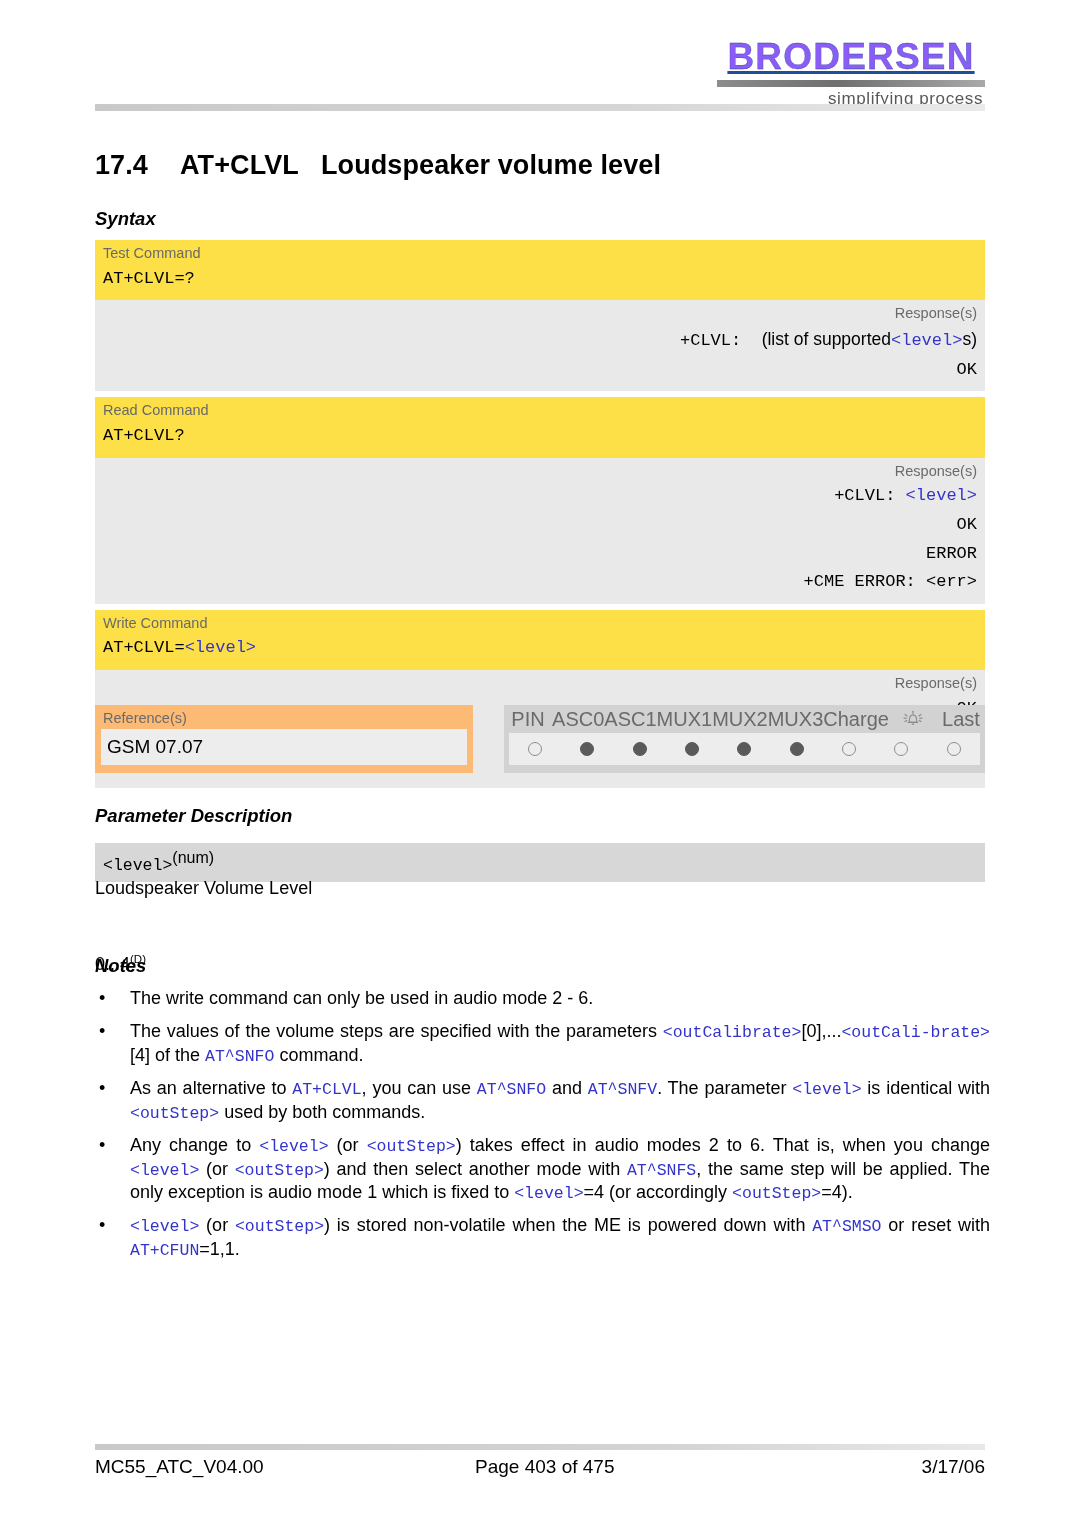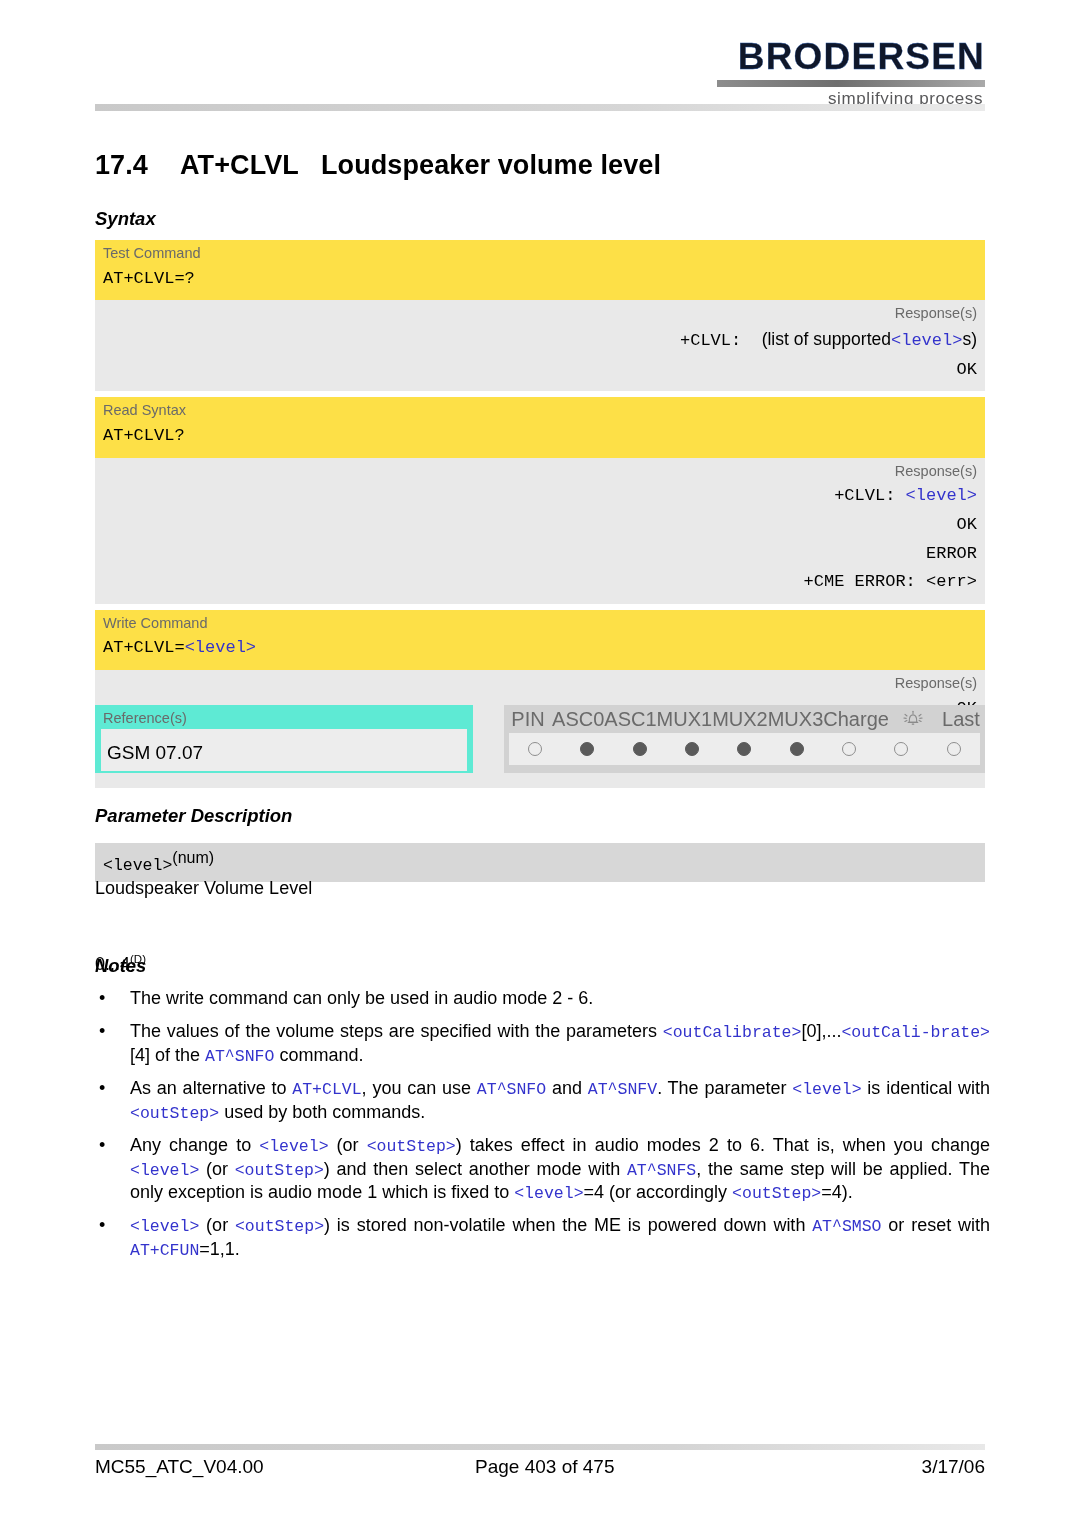--- a/index.html
+++ b/index.html
@@ -34,22 +34,24 @@
     right: 95px;
     top: 38px;
     width: 268px;
     text-align: right;
   }
   .logo-word {
     font-family: "Liberation Sans", sans-serif;
     font-weight: bold;
     font-size: 37px;
     letter-spacing: 1.2px;
-    color: #0f172a;
+    color: #8b5cf6;
     line-height: 1;
+    text-align: center;
+    text-decoration: underline;
     -webkit-text-stroke: 0.3px #1f4e9c;
   }
   .logo-bar {
     margin: 5px 0 2px 0;
     height: 7px;
     width: 268px;
     background: linear-gradient(to right, #8d8d8d 0%, #6f6f6f 45%, #a9a9a9 100%);
   }
   .logo-tag {
     font-size: 17px;
@@ -132,28 +134,28 @@
     left: 95px;
     top: 705px;
     width: 890px;
     height: 72px;
   }
   .refbox {
     position: absolute;
     left: 0; top: 0;
     width: 378px;
     height: 68px;
-    background: #5eead4;
+    background: #fdba74;
   }
   .refbox .lbl { padding: 5px 8px 2px 8px; }
   .refvalue {
     margin: 0 6px;
     background: #ededed;
     font-size: 19px;
-    padding: 14px 6px 7px 6px;
+    padding: 8px 6px 7px 6px;
     line-height: 1.1;
   }
   .pinbox {
     position: absolute;
     left: 409px;
     top: 0;
     width: 481px;
     height: 68px;
     background: #d2d2d2;
   }
@@ -291,21 +293,21 @@
       </div>
       <div class="band-light">
         <div class="lbl">Response(s)</div>
         <div class="codeline"><span>+CLVL:</span>&nbsp;&nbsp;<span class="plainsans">(list of supported</span><span class="mono-blue">&lt;level&gt;</span><span class="plainsans">s)</span></div>
         <div class="codeline">OK</div>
       </div>
     </div>
 
     <div class="block">
       <div class="band-dark">
-        <div class="lbl">Read Syntax</div>
+        <div class="lbl">Read Command</div>
         <div class="codeline">AT+CLVL?</div>
       </div>
       <div class="band-light">
         <div class="lbl">Response(s)</div>
         <div class="codeline"><span>+CLVL:</span> <span class="mono-blue">&lt;level&gt;</span></div>
         <div class="codeline">OK</div>
         <div class="codeline">ERROR</div>
         <div class="codeline">+CME ERROR: &lt;err&gt;</div>
       </div>
     </div>

